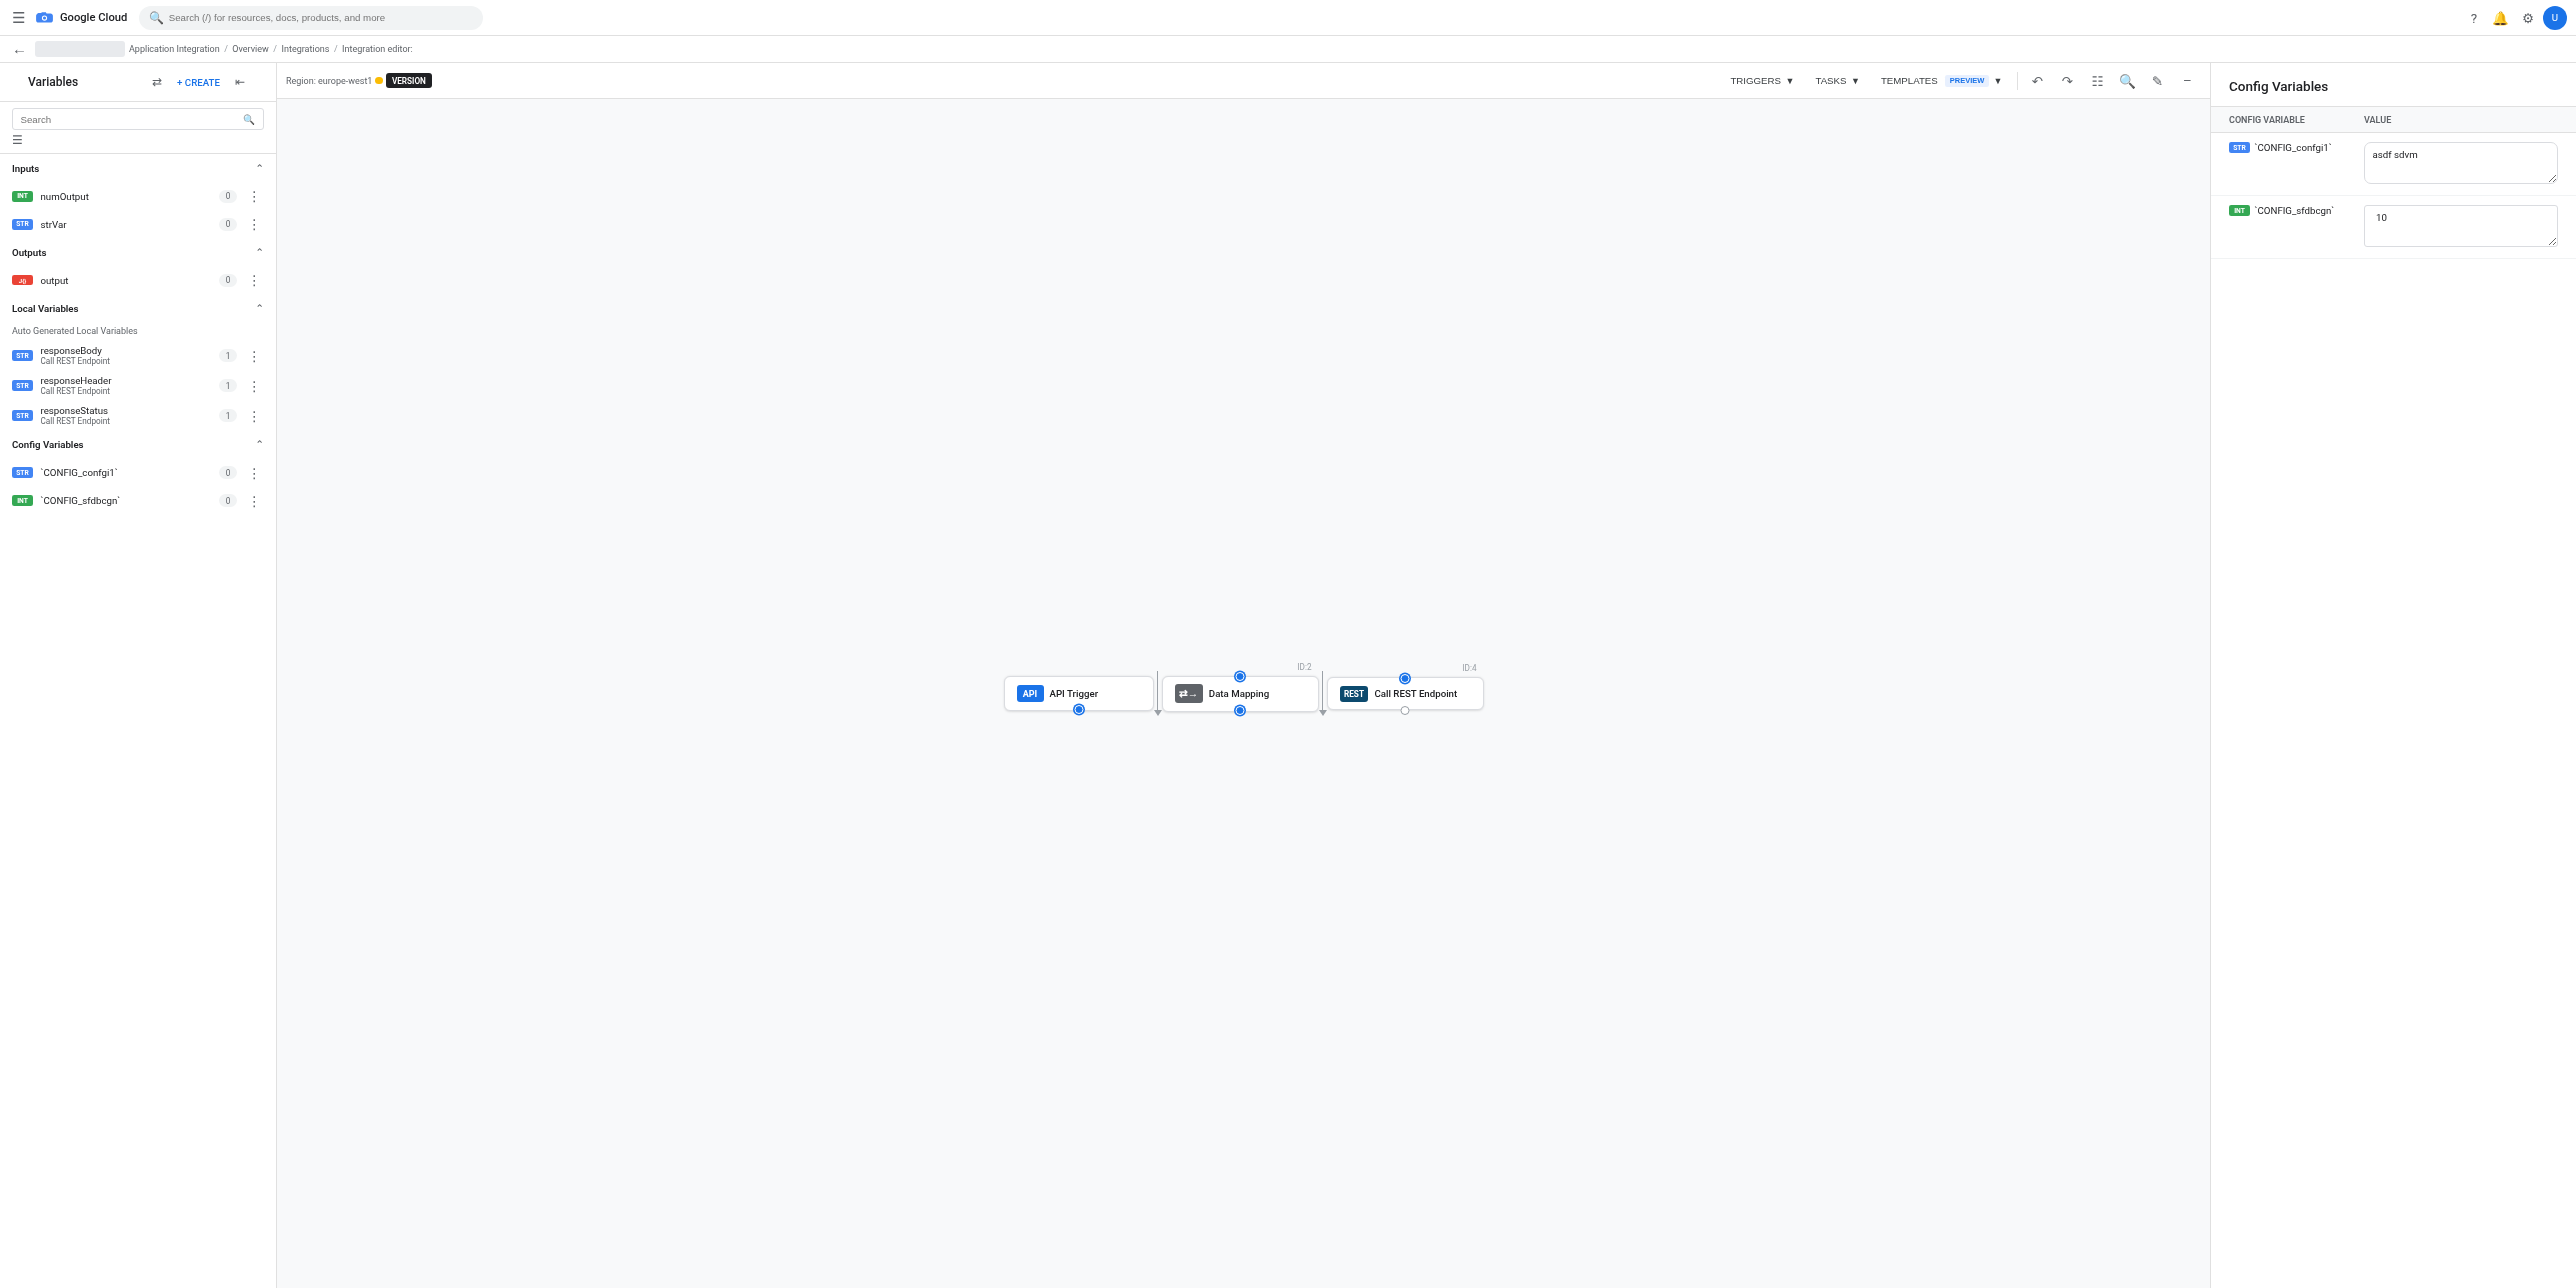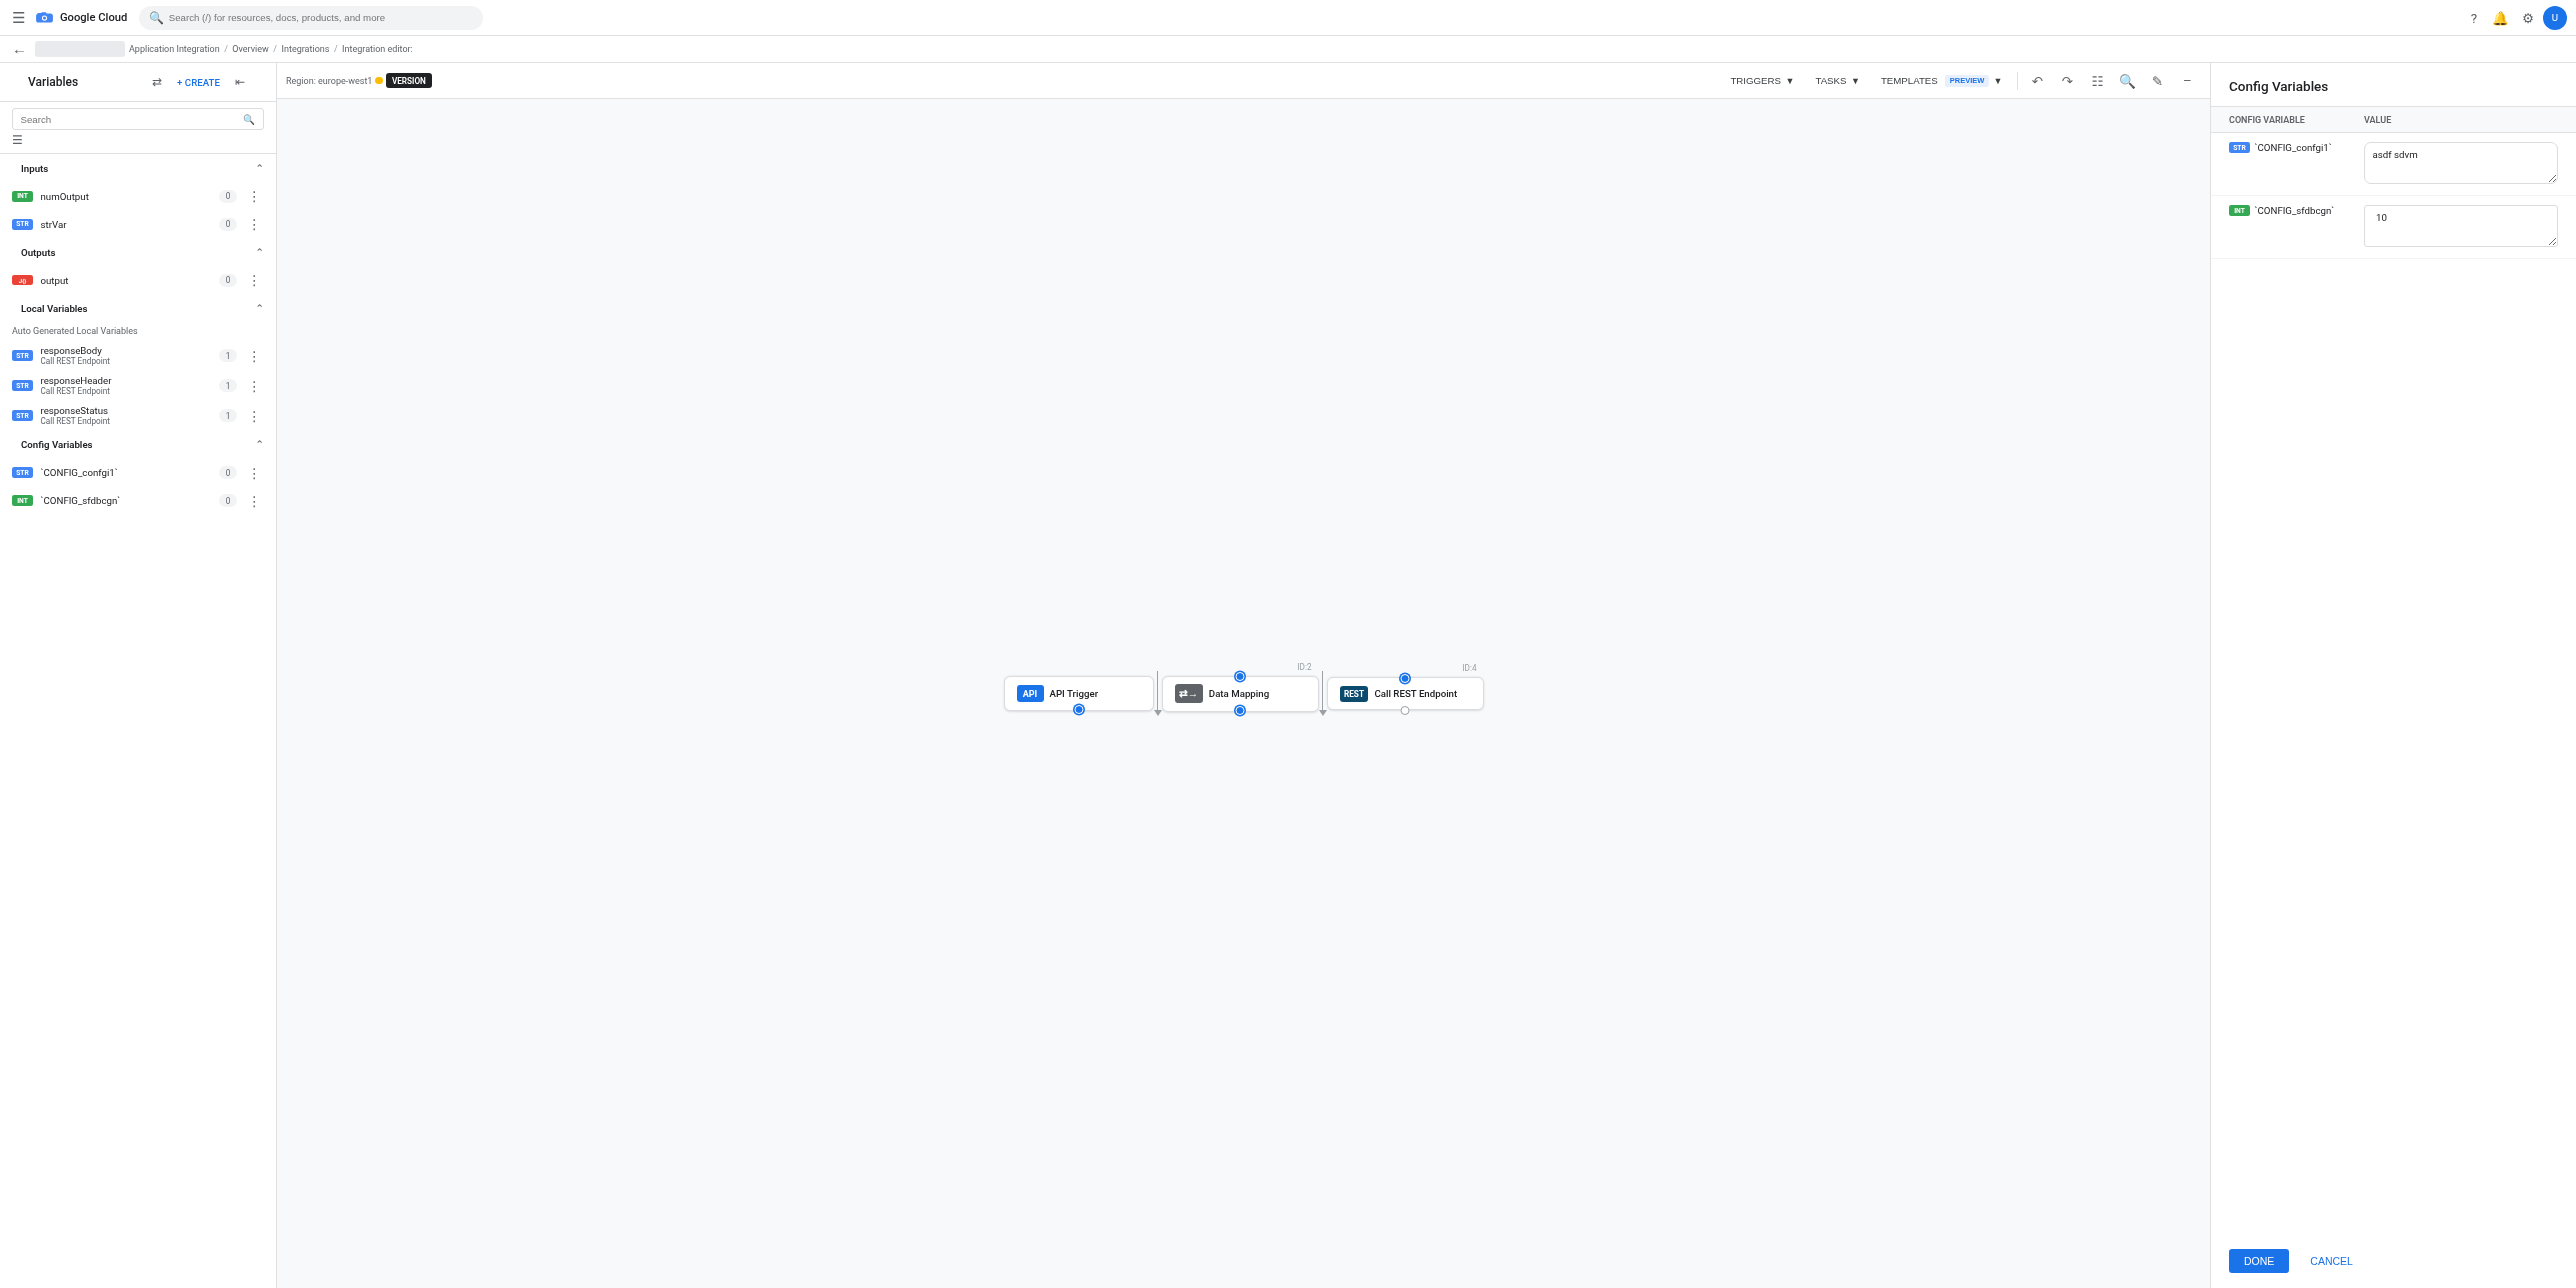--- a/index.html
+++ b/index.html
@@ -122,21 +122,21 @@
 
     .variables-list { flex: 1; overflow-y: auto; }
 
     .section-header {
       display: flex;
       align-items: center;
       padding: 7.5px 12px;
       cursor: pointer;
       gap: 6px;
     }
-    .section-title { font-size: 9.7px; font-weight: 600; color: #202124; flex: 1; margin-left: 9px; }
+    .section-title { font-size: 9.7px; font-weight: 600; color: #202124; flex: 1; }
     .chevron { font-size: 10.5px; color: #5f6368; transition: transform 0.2s; }
 
     .variable-item {
       display: flex;
       align-items: center;
       padding: 4.5px 12px 4.5px 12px;
       gap: 7.5px;
       cursor: pointer;
     }
 
@@ -628,20 +628,16 @@
           <span class="type-badge int">INT</span>
           <span style="font-size:9.7px; color:#202124;">`CONFIG_sfdbcgn`</span>
         </div>
         <div class="config-var-input">
           <textarea style="min-height: 42px; border: 0.7px solid rgb(218, 220, 224); border-radius: 3px; padding: 6px 11px; font-size: 9.7px; font-family: inherit; width: 100%; resize: vertical; outline: none;" placeholder="Add an integer value *">10</textarea>
         </div>
       </div>
 
     </div>
 
-    <div class="right-panel-actions">
-      <button class="btn-done">DONE</button>
-      <button class="btn-cancel">CANCEL</button>
-    </div>
   </div>
 
 </div>
 
 
 </body></html>

